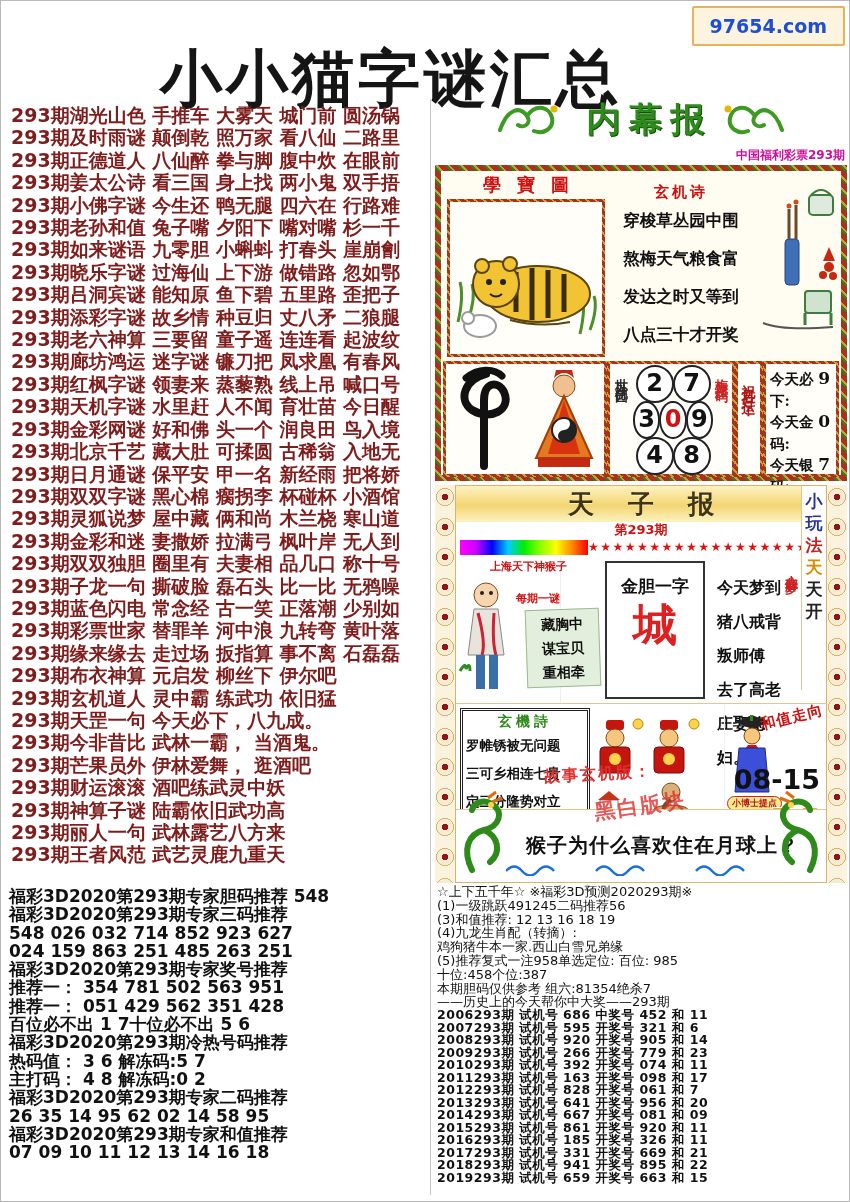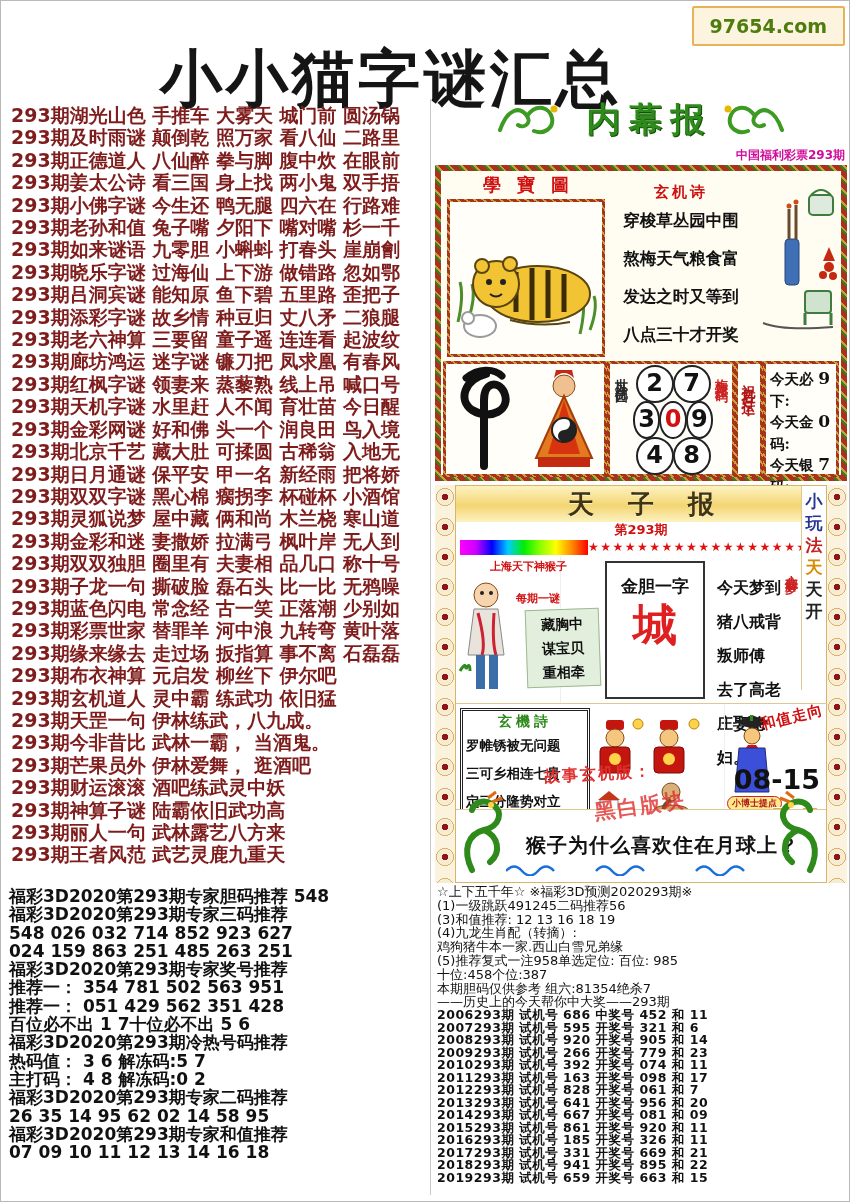--- a/index.html
+++ b/index.html
@@ -3,21 +3,21 @@
 <meta charset="utf-8">
 <style>
   html,body{margin:0;padding:0;}
   body{width:850px;height:1202px;position:relative;background:#fff;
        font-family:"DejaVu Sans",sans-serif;color:#111;overflow:hidden;
        border:1px solid #b9b9b9;box-sizing:border-box;}
   .abs{position:absolute;}
 
   
   .watermark{top:5px;right:4px;border:2px solid #e7b35a;background:#fdf4df;
-    color:#4d7c0f;font-weight:bold;font-size:19px;padding:7px 16px;border-radius:2px;}
+    color:#1d4ed8;font-weight:bold;font-size:19px;padding:7px 16px;border-radius:2px;}
 
   
   .page-title{top:36px;left:0;width:780px;text-align:center;font-size:62px;
     font-weight:900;letter-spacing:4px;color:#151515;}
 
   
   .v-divider{left:429px;top:98px;width:1px;height:1096px;background:#c9c9c9;}
 
   
   .riddles{left:10px;top:103px;width:418px;}
@@ -170,21 +170,21 @@
     <div class="line">293期双双字谜 黑心棉 瘸拐李 杯碰杯 小酒馆</div>
     <div class="line">293期灵狐说梦 屋中藏 俩和尚 木兰桡 寒山道</div>
     <div class="line">293期金彩和迷 妻撒娇 拉满弓 枫叶岸 无人到</div>
     <div class="line">293期双双独胆 圈里有 夫妻相 品几口 称十号</div>
     <div class="line">293期子龙一句 撕破脸 磊石头 比一比 无鸦噪</div>
     <div class="line">293期蓝色闪电 常念经 古一笑 正落潮 少别如</div>
     <div class="line">293期彩票世家 替罪羊 河中浪 九转弯 黄叶落</div>
     <div class="line">293期缘来缘去 走过场 扳指算 事不离 石磊磊</div>
     <div class="line">293期布衣神算 元启发 柳丝下 伊尔吧</div>
     <div class="line">293期玄机道人 灵中霸 练武功 依旧猛</div>
-    <div class="line">293期天罡一句 伊林练武，八九成。</div>
+    <div class="line">293期天罡一句 今天必下，八九成。</div>
     <div class="line">293期今非昔比 武林一霸， 当酒鬼。</div>
     <div class="line">293期芒果员外 伊林爱舞， 逛酒吧</div>
     <div class="line">293期财运滚滚 酒吧练武灵中妖</div>
     <div class="line">293期神算子谜 陆霸依旧武功高</div>
     <div class="line">293期丽人一句 武林露艺八方来</div>
     <div class="line">293期王者风范 武艺灵鹿九重天</div>
   </div>
 
 <div class="abs panel">
 

